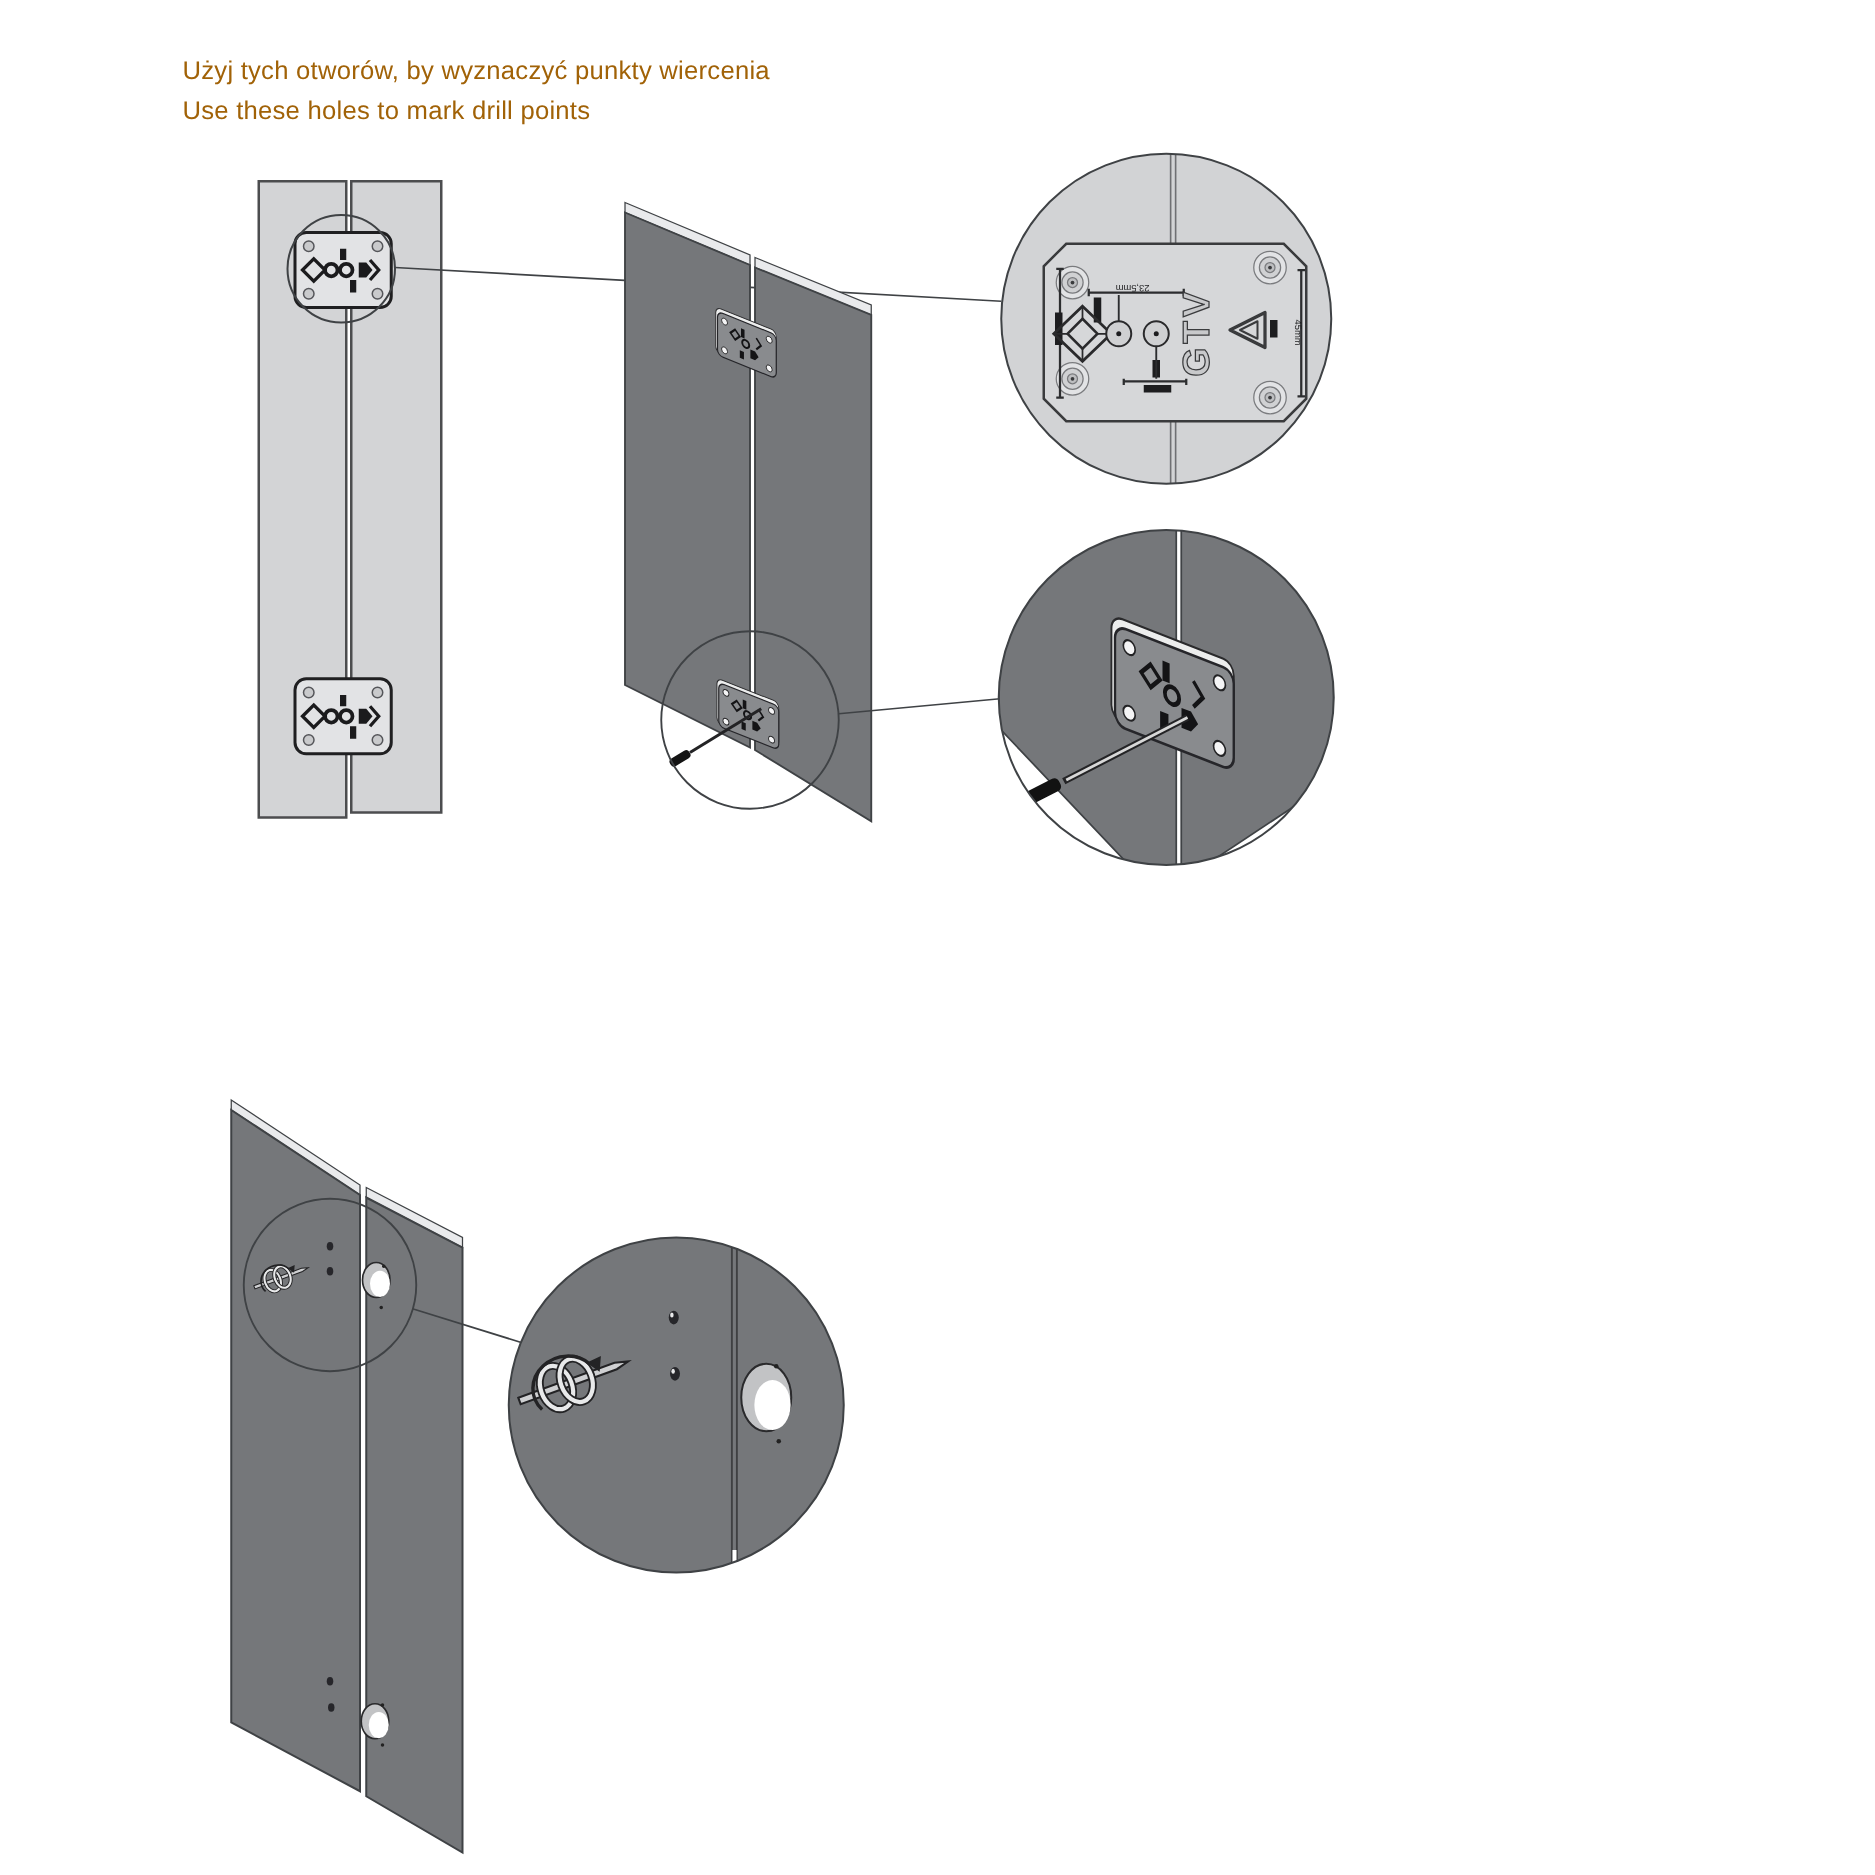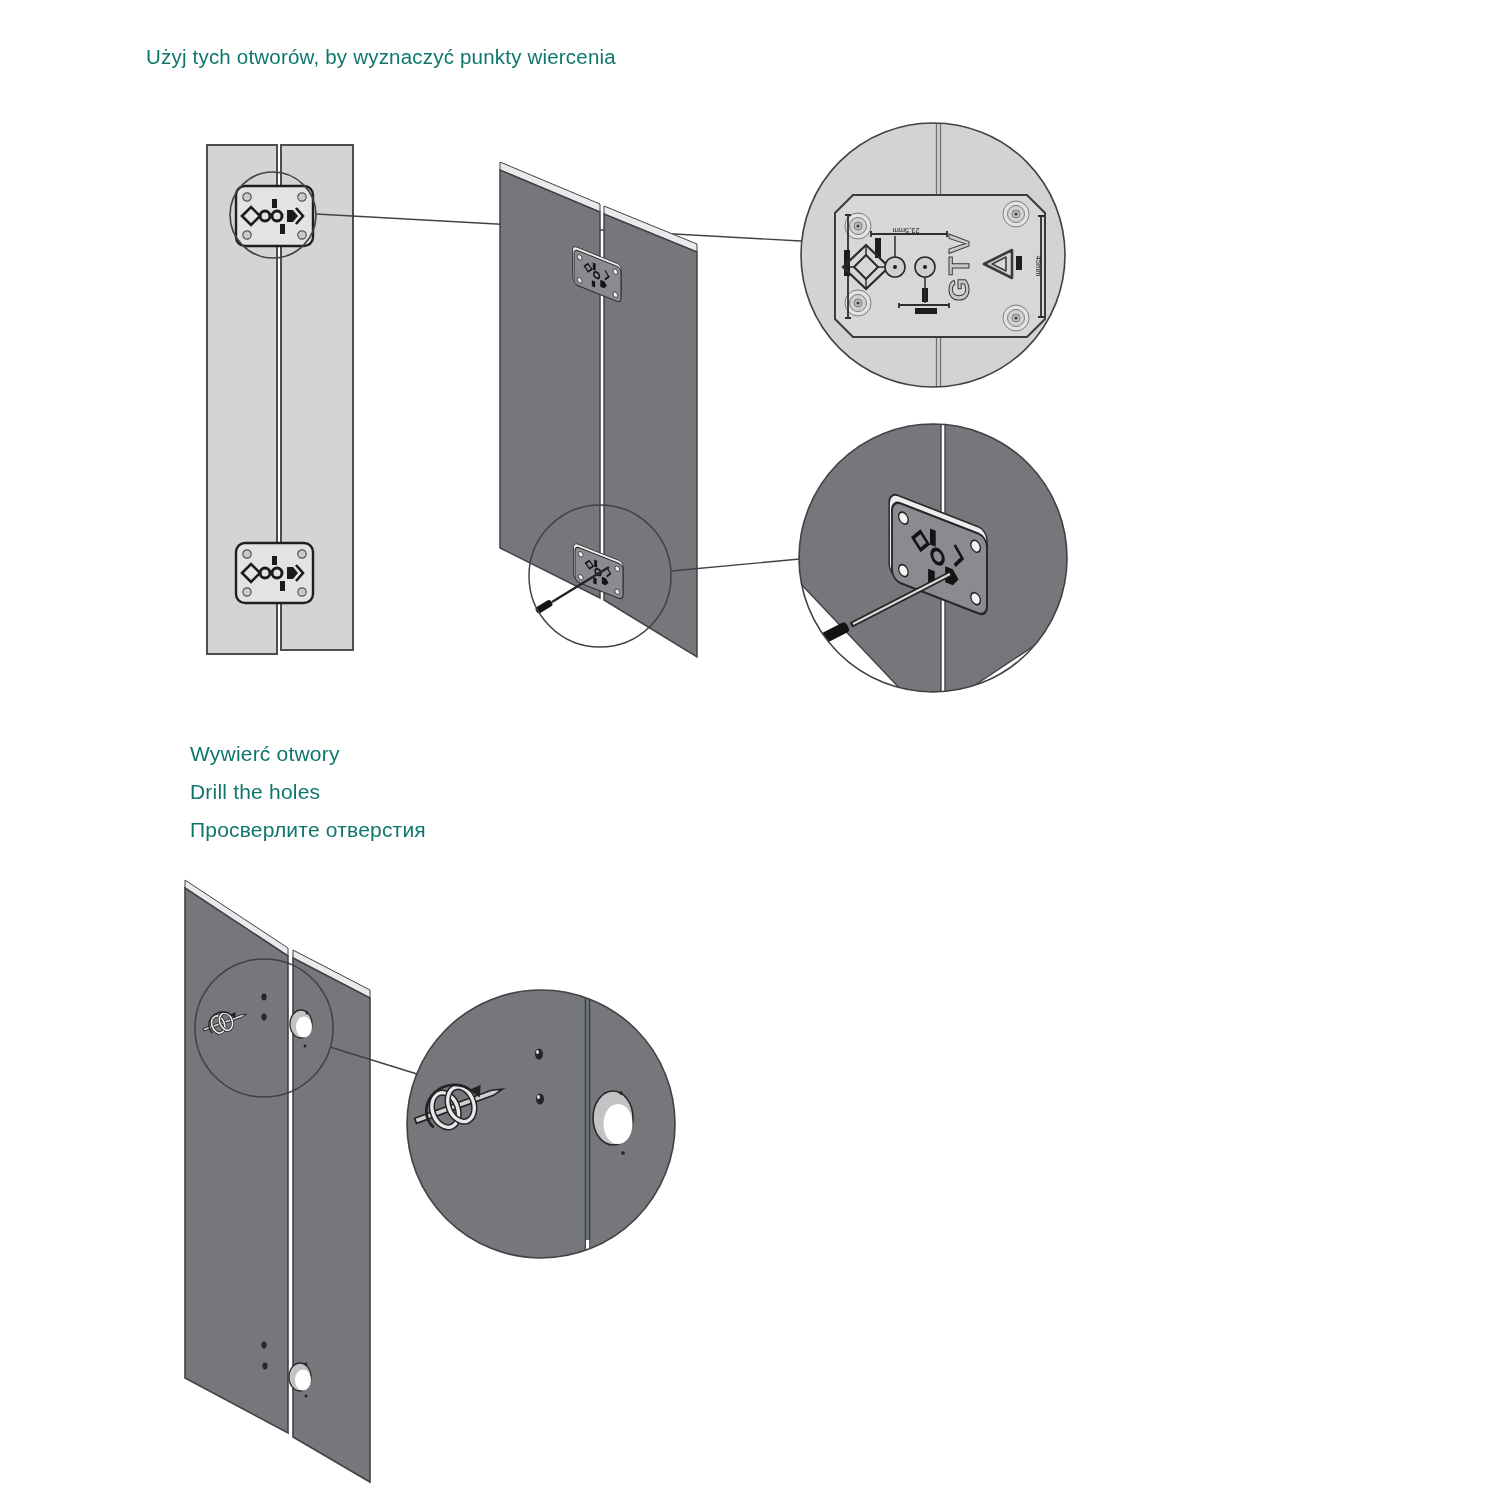--- a/index.html
+++ b/index.html
@@ -1,36 +1,32 @@
 <!DOCTYPE html>
 <html><head>
 <meta charset="utf-8">
 <style>
   html,body{margin:0;padding:0;background:#ffffff;}
   .sheet{position:relative;width:1500px;height:1500px;background:#ffffff;overflow:hidden;
          font-family:"Liberation Sans", sans-serif;}
-  .caption{position:absolute;color:#0f766e;font-size:20.5px;line-height:32px;letter-spacing:0.2px;}
+  .caption{position:absolute;color:#a16207;font-size:20.5px;line-height:32px;letter-spacing:0.2px;}
   .caption.c2{font-size:21px;line-height:38px;}
   svg{position:absolute;left:0;top:0;}
   svg text{font-family:"Liberation Sans", sans-serif;}
 </style>
 </head>
 <body>
 
 <div class="sheet">
 
   <div class="caption" style="left:146px;top:41px">
     <div>Użyj tych otworów, by wyznaczyć punkty wiercenia</div>
+    <div>Use these holes to mark drill points</div>
   </div>
 
-  <div class="caption c2" style="left:190px;top:735px">
-    <div>Wywierć otwory</div>
-    <div>Drill the holes</div>
-    <div>Просверлите отверстия</div>
-  </div>
 
   <svg width="1500" height="1500" viewBox="0 0 1500 1500">
     <defs>
       <clipPath id="clipC1">
           <circle cx="933" cy="255" r="132"></circle>
         </clipPath>
       <clipPath id="clipC2">
           <circle cx="933" cy="558" r="134"></circle>
         </clipPath>
       <clipPath id="clipC3">

